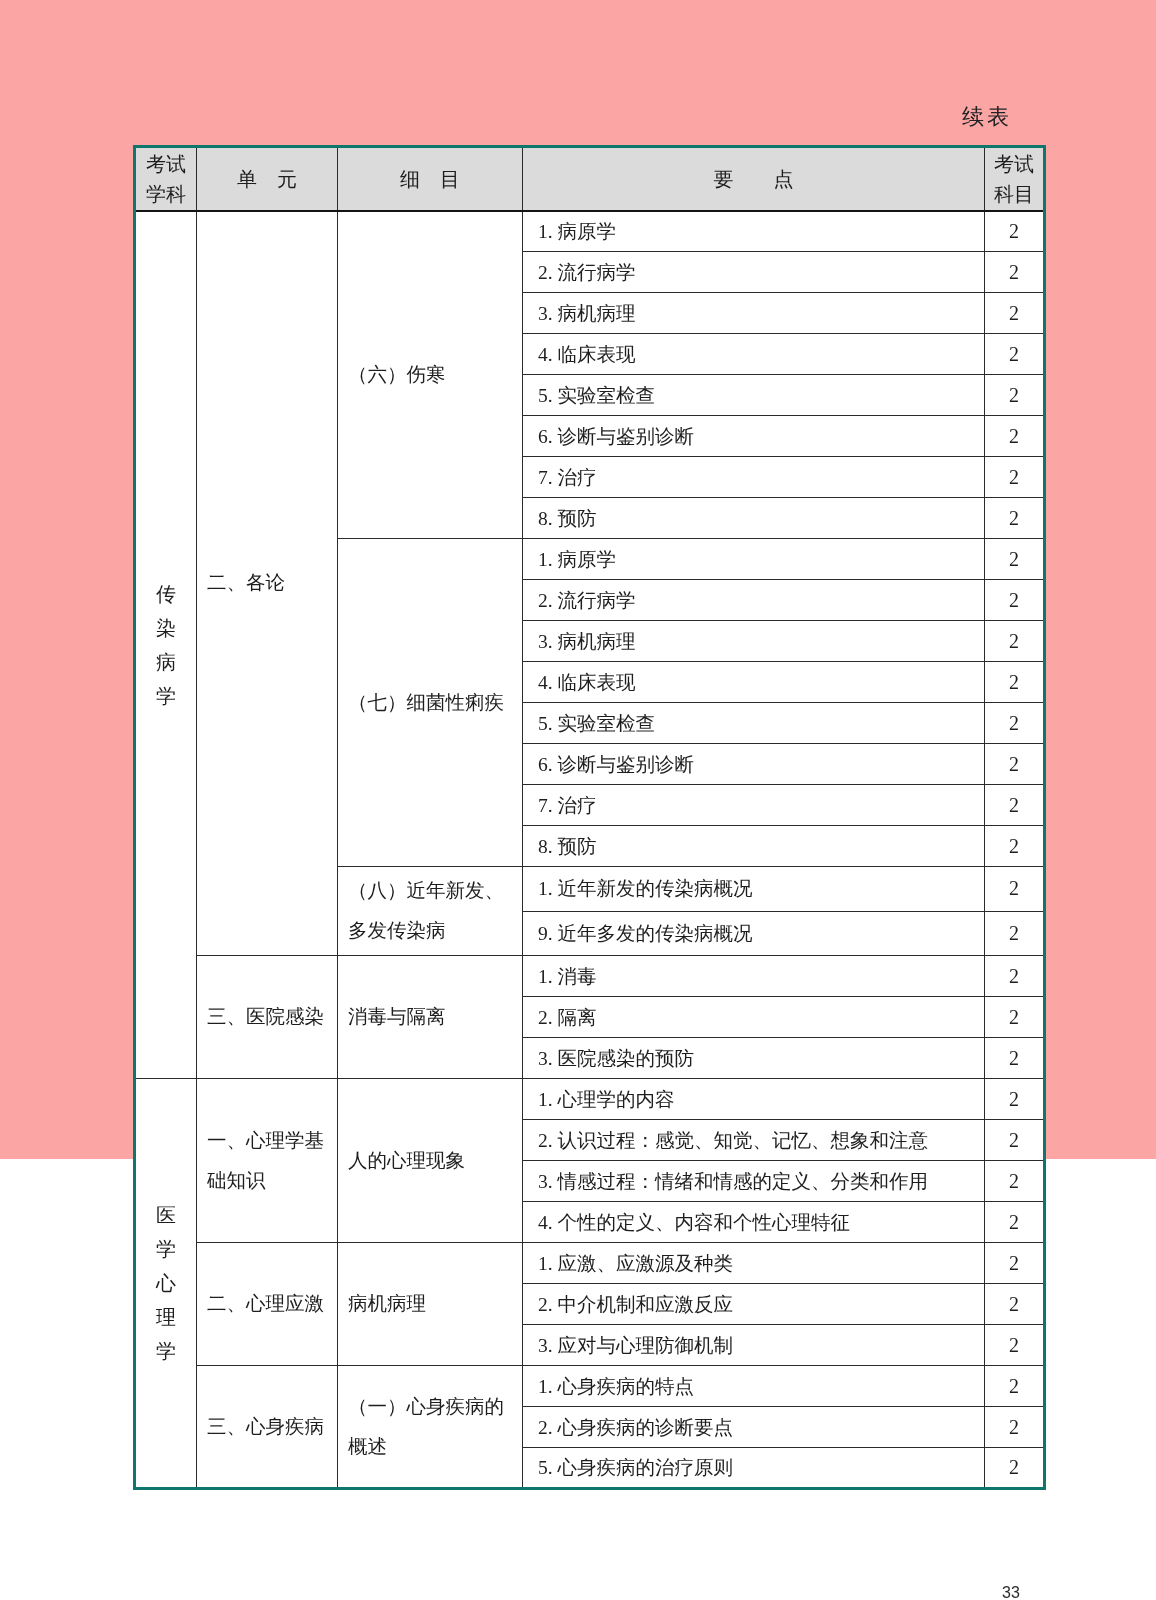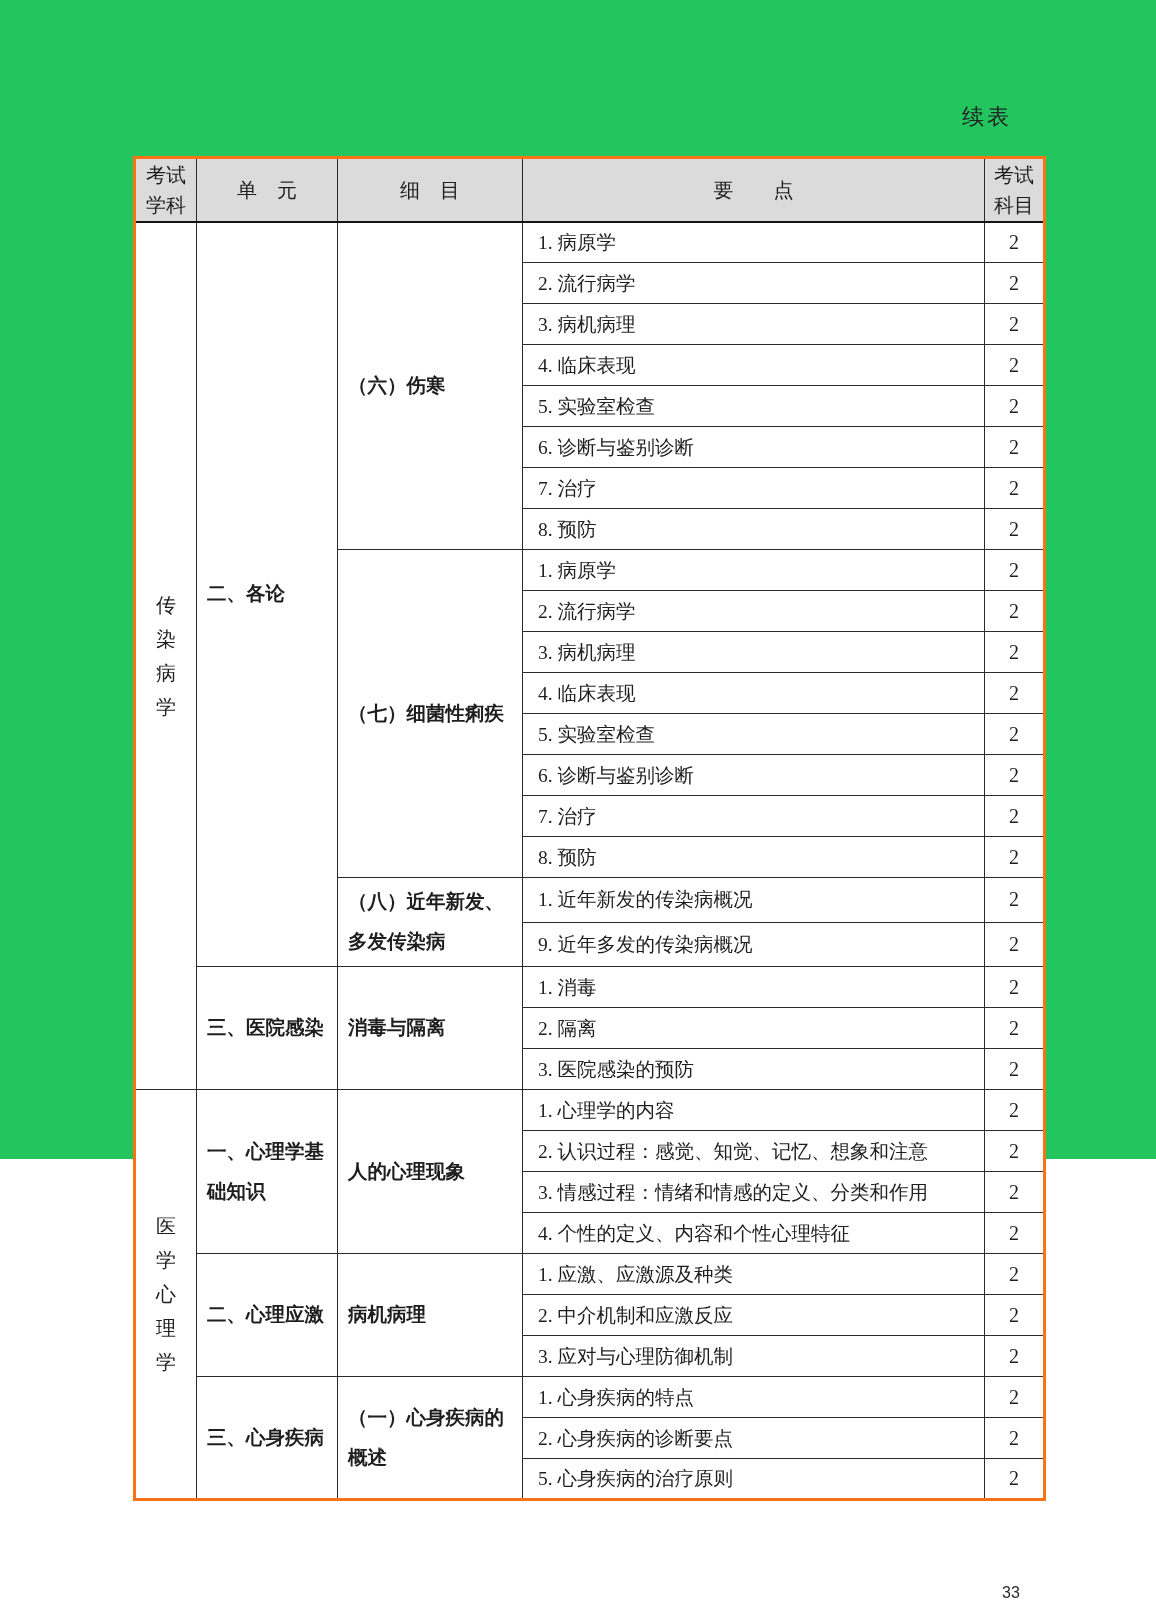--- a/index.html
+++ b/index.html
@@ -2,32 +2,32 @@
 <html><head>
 <meta charset="utf-8">
 <style>
   * { box-sizing: border-box; margin: 0; padding: 0; }
   html, body { background: #ffffff; }
   body {
     width: 1156px; height: 1600px;
     font-family: "Liberation Serif", "DejaVu Serif", serif;
     color: #1e1e1e;
   }
-  .page { position: relative; width: 1156px; height: 1159px; background: #22c55e; }
+  .page { position: relative; width: 1156px; height: 1159px; background: #fca5a5; }
 
   .continued {
     position: absolute; top: 102px; left: 962px;
     font-size: 22px; letter-spacing: 3px; color: #222;
   }
 
   table.syllabus {
-    position: absolute; left: 133px; top: 156px;
+    position: absolute; left: 133px; top: 145px;
     width: 910px; table-layout: fixed;
     border-collapse: collapse;
-    border: 3px solid #f97316;
+    border: 3px solid #0f766e;
   }
   .syllabus th, .syllabus td {
     border: 1.6px solid #2b2b2b;
     font-weight: normal;
     vertical-align: middle;
   }
   .syllabus thead th {
     background: #dbdbdb;
     height: 64px;
     font-size: 20px;
@@ -41,21 +41,20 @@
   td.subject { text-align: center; }
   .vtext {
     width: 22px; margin: 0 auto;
     font-size: 20px; line-height: 34px;
     word-break: break-all; text-align: center;
   }
   td.unit, td.detail {
     padding: 4px 10px;
     font-size: 19.5px;
     line-height: 40px;
-    font-weight: bold;
   }
   td.point {
     height: 41px;
     padding: 2px 8px 2px 15px;
     font-size: 19.5px;
     margin-top: 40px;
   }
   td.score {
     text-align: center;
     font-size: 20px;

